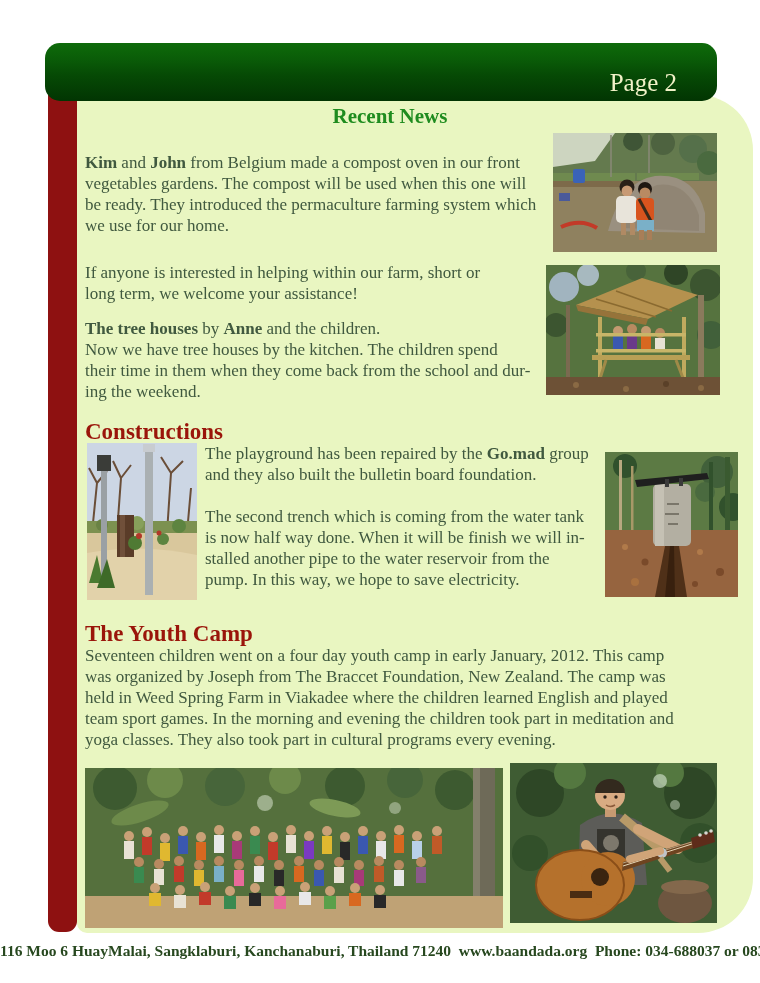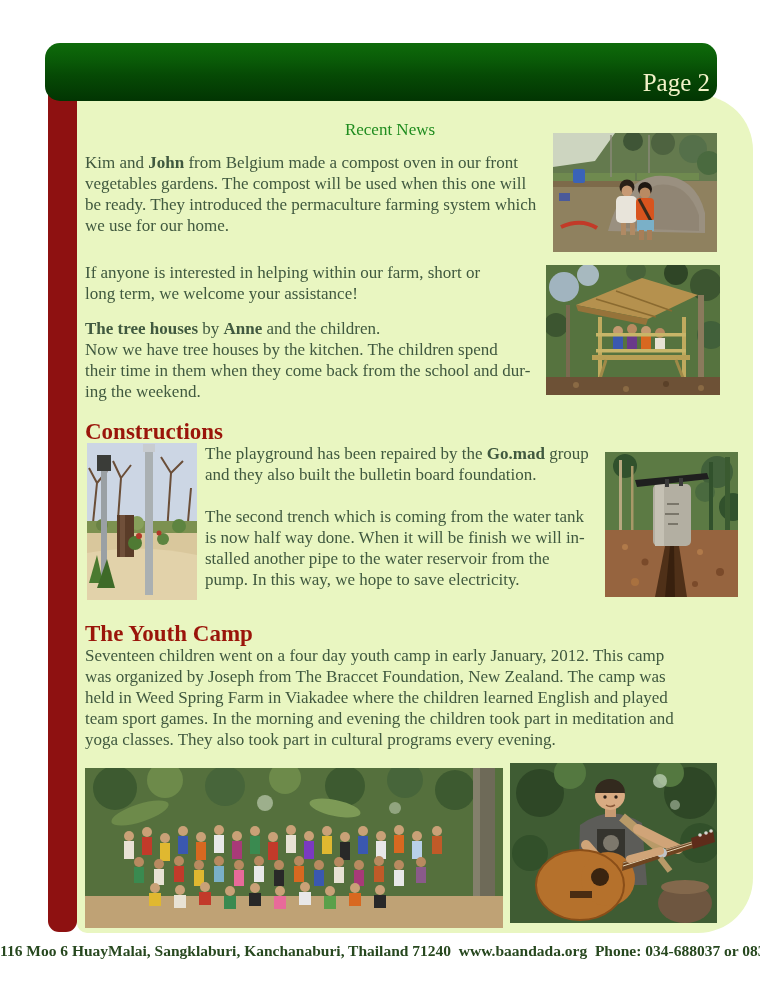--- a/index.html
+++ b/index.html
@@ -6,29 +6,29 @@
     --header-top:#0e6b0a; --header-bottom:#023502; --page-label:#f2f2c8;
     --strip-red:#8e1111; --content-bg:#e9f6c1; --body-text:#40593f;
     --title-green:#1f8c1f; --heading-red:#9a150a; --footer-text:#27481f;
   }
   *{margin:0;padding:0;box-sizing:border-box;}
   html,body{background:#ffffff;}
   .page{position:relative;width:760px;height:983px;background:#fff;overflow:hidden;
         font-family:"Liberation Serif", serif;color:var(--body-text);}
   .header-bar{position:absolute;left:45px;top:43px;width:672px;height:58px;z-index:3;
     border-radius:15px;background:linear-gradient(to bottom,var(--header-top) 0%,#0a5c08 28%,#064a05 55%,var(--header-bottom) 100%);
-    display:flex;align-items:flex-end;justify-content:flex-end;padding:0 7px 4px 0;}
+    display:flex;align-items:flex-end;justify-content:flex-end;padding:0 40px 4px 0;}
   .page-label{color:var(--page-label);font-size:25px;line-height:28px;}
   .red-strip{position:absolute;left:48px;top:80px;width:29px;height:852px;z-index:2;
     background:var(--strip-red);border-radius:0 0 11px 11px;}
   .content-bg{position:absolute;left:77px;top:95px;width:676px;height:838px;z-index:1;
     background:var(--content-bg);border-radius:0 55px 55px 10px;}
   .layer{position:absolute;z-index:4;}
-  .title{left:85px;top:120px;width:610px;text-align:center;
-    font-size:17px;font-weight:normal;color:var(--title-green);}
+  .title{left:85px;top:104px;width:610px;text-align:center;
+    font-size:21px;font-weight:bold;color:var(--title-green);}
   .para{font-size:17px;line-height:21px;white-space:pre-wrap;}
   .bold{font-weight:normal;}
   .intro{left:85px;top:152px;width:490px;}
   .help{left:85px;top:262px;width:495px;}
   .treehouse-text{left:85px;top:318px;width:490px;}
   .heading{font-size:23px;font-weight:bold;color:var(--heading-red);}
   .h-constructions{left:85px;top:419px;}
   .constructions-text{left:205px;top:443px;width:420px;}
   .constructions-text p{font-size:17px;line-height:21px;white-space:pre-wrap;}
   .constructions-text p:first-child{margin-bottom:21px;}
@@ -51,21 +51,21 @@
 <div class="page">
 
   <div class="content-bg"></div>
   <div class="red-strip"></div>
   <div class="header-bar">
     <span class="page-label">Page 2</span>
   </div>
 
   <h1 class="layer title">Recent News</h1>
 
-  <p class="layer para intro"><span style="font-weight: normal;">Kim</span><span> and </span><span style="font-weight: bold;">John</span><span> from Belgium made a compost oven in our front
+  <p class="layer para intro"><span style="font-weight: bold;">Kim</span><span> and </span><span style="font-weight: bold;">John</span><span> from Belgium made a compost oven in our front
 vegetables gardens. The compost will be used when this one will
 be ready. They introduced the permaculture farming system which
 we use for our home.</span></p>
 
   <div class="photo ph-compost">
     <svg width="164" height="119" viewBox="0 0 164 119">
       <rect width="164" height="119" fill="#8f815f"></rect>
       <rect width="164" height="48" fill="#647a4e"></rect>
       <polygon points="0,0 62,0 42,28 0,34" fill="#cdd5c0"></polygon>
       <circle cx="110" cy="10" r="12" fill="#4e6340"></circle>

